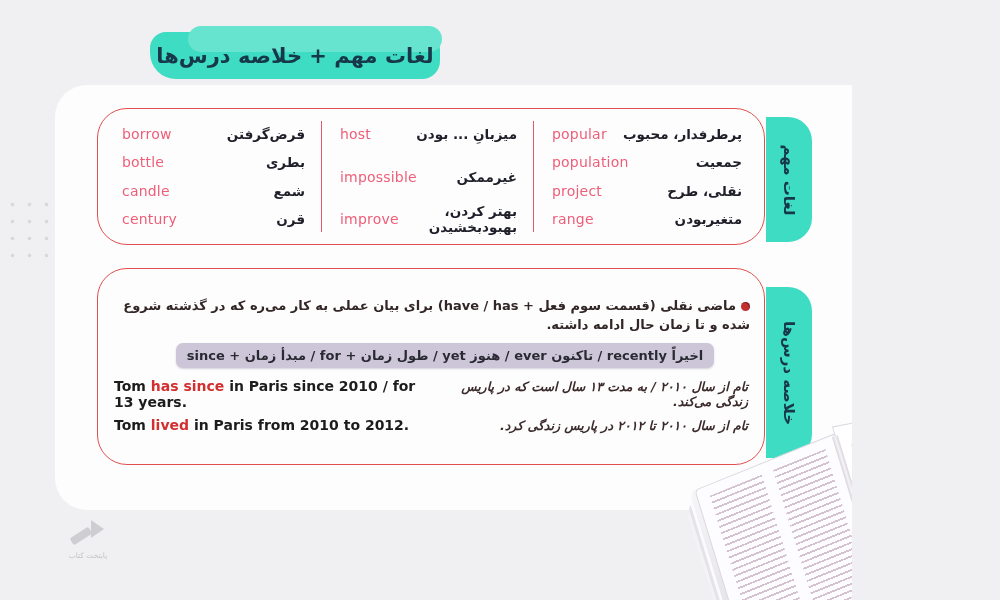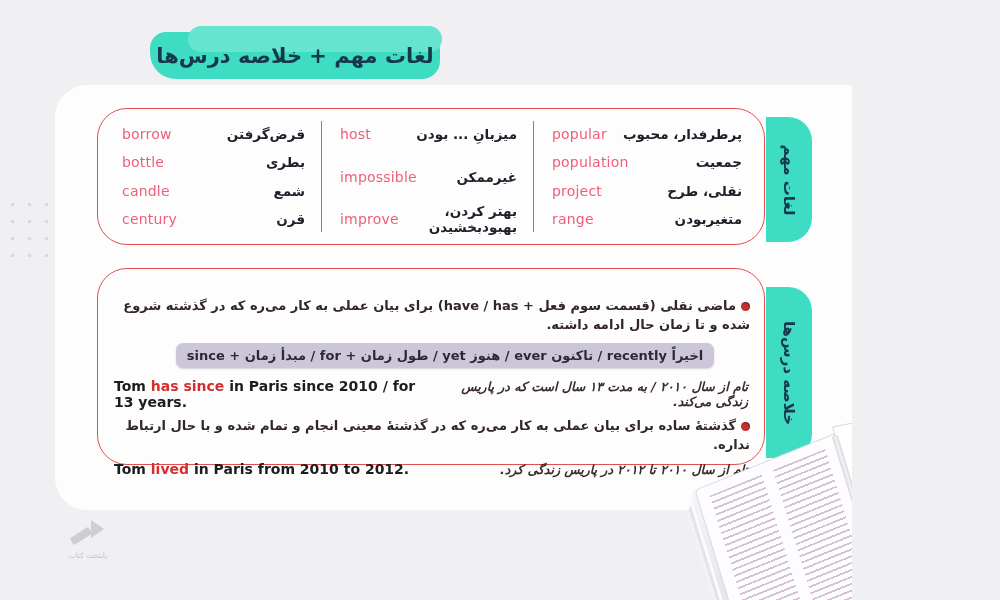--- a/index.html
+++ b/index.html
@@ -180,21 +180,20 @@
     <span>خلاصه درس‌ها</span>
   </div>
 
   <div class="card card-summary">
     <div class="s-line b1"><span class="bullet"></span><span>ماضی نقلی (قسمت سوم فعل + have / has) برای بیان عملی به کار می‌ره که در گذشته شروع شده و تا زمان حال ادامه داشته.</span></div>
     <div class="highlight">اخیراً recently / تاکنون ever / هنوز yet / طول زمان + for / مبدأ زمان + since</div>
     <div class="example">
       <span class="ex-en"><span>Tom </span><span class="red">has since</span><span> in Paris since 2010 / for 13 years.</span></span>
       <span class="ex-fa">تام از سال ۲۰۱۰ / به مدت ۱۳ سال است که در پاریس زندگی می‌کند.</span>
     </div>
-    <div class="s-line b3"><span class="bullet"></span><span>گذشتهٔ ساده برای بیان عملی به کار می‌ره که در گذشتهٔ معینی انجام و تمام شده و با حال ارتباط نداره.</span></div>
     <div class="example">
       <span class="ex-en"><span>Tom </span><span class="red">lived</span><span> in Paris from 2010 to 2012.</span></span>
       <span class="ex-fa">تام از سال ۲۰۱۰ تا ۲۰۱۲ در پاریس زندگی کرد.</span>
     </div>
   </div>
 
   <div class="book-shadow"></div>
   <div class="book">
     <div class="page page-left">
       <div class="col-lines cl-a"></div>

